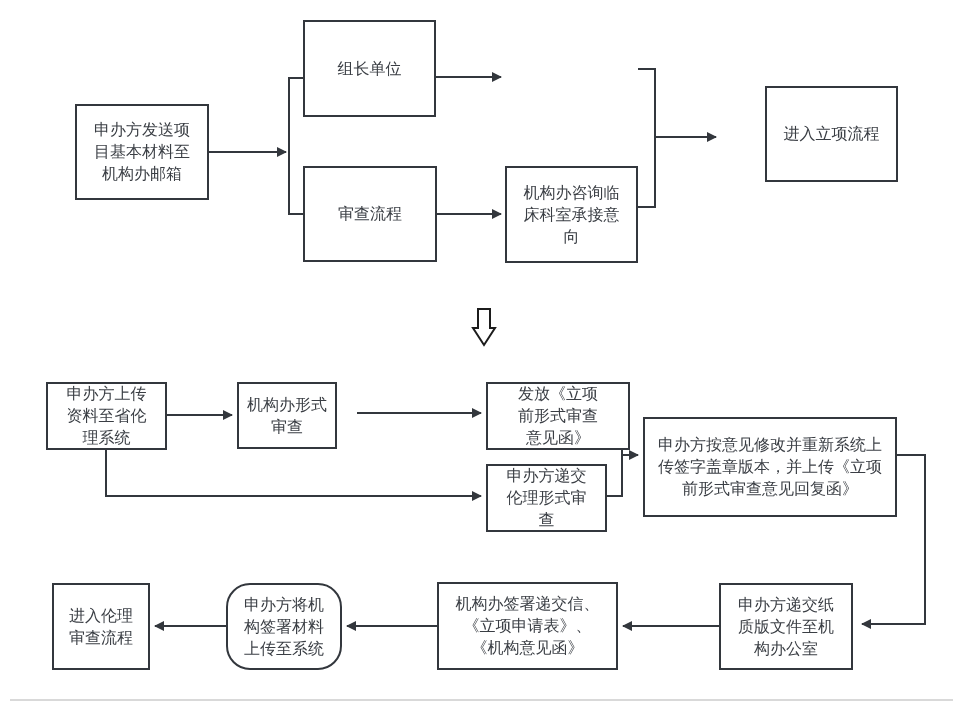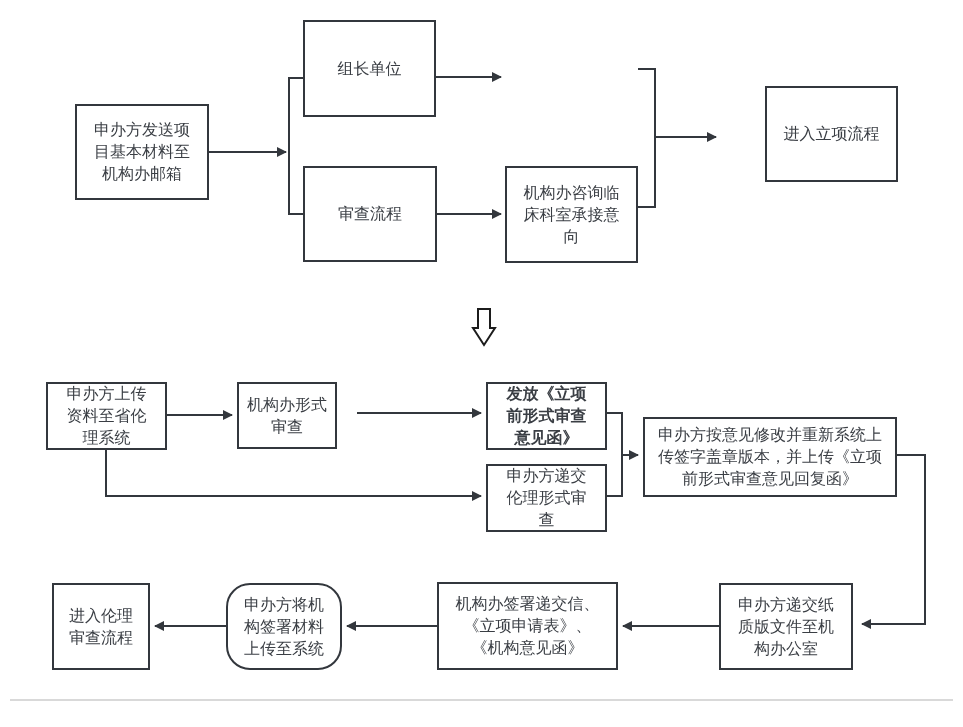--- a/index.html
+++ b/index.html
@@ -28,23 +28,23 @@
   
   .n1{left:75px;  top:104px; width:134px; height:96px;}
   .n2{left:303px; top:20px;  width:133px; height:97px;}
   .n3{left:303px; top:166px; width:134px; height:96px;}
   .n4{left:505px; top:29px;  width:133px; height:98px;}
   .n5{left:505px; top:166px; width:133px; height:97px;}
   .n6{left:721px; top:86px;  width:133px; height:96px;margin-left:44px;}
   
   .m1{left:46px;  top:382px; width:121px; height:68px;}
   .m2{left:237px; top:382px; width:100px; height:67px;}
-  .m3{left:486px; top:382px; width:121px; height:68px;font-weight:bold;}
+  .m3{left:486px; top:382px; width:144px; height:68px;}
   .m4{left:486px; top:464px; width:121px; height:68px;}
-  .m5{left:643px; top:417px; width:254px; height:80px;}
+  .m5{left:643px; top:417px; width:254px; height:100px;}
   .m6{left:719px; top:583px; width:134px; height:87px;}
   .m7{left:437px; top:582px; width:181px; height:88px;}
   .m8{left:226px; top:583px; width:116px; height:87px;border-radius:24px;}
   .m9{left:52px;  top:583px; width:98px;  height:87px;}
   #connectors{
     position:absolute;left:0;top:0;width:963px;height:727px;z-index:1;
   }
   .divider{
     position:absolute;
     left:10px;top:699px;width:943px;height:2px;

